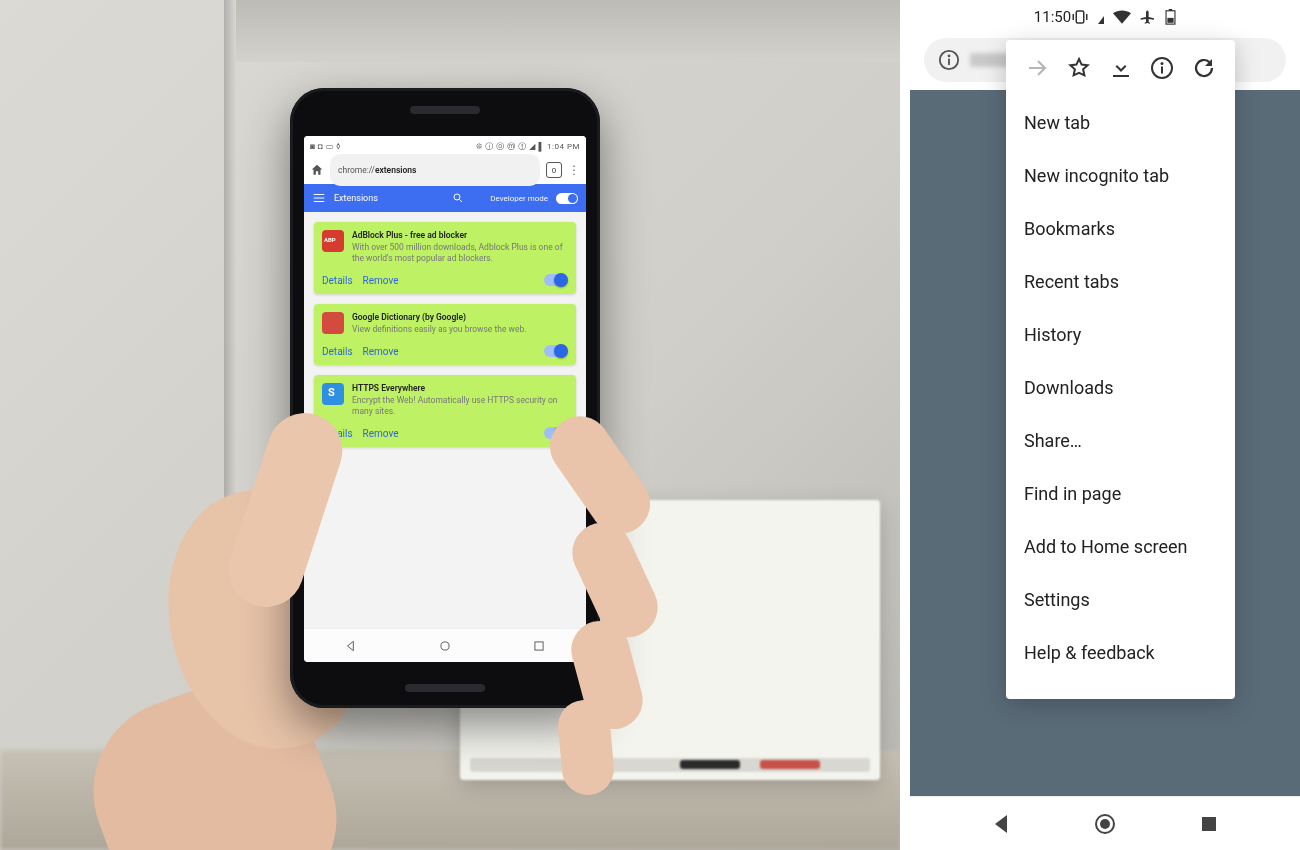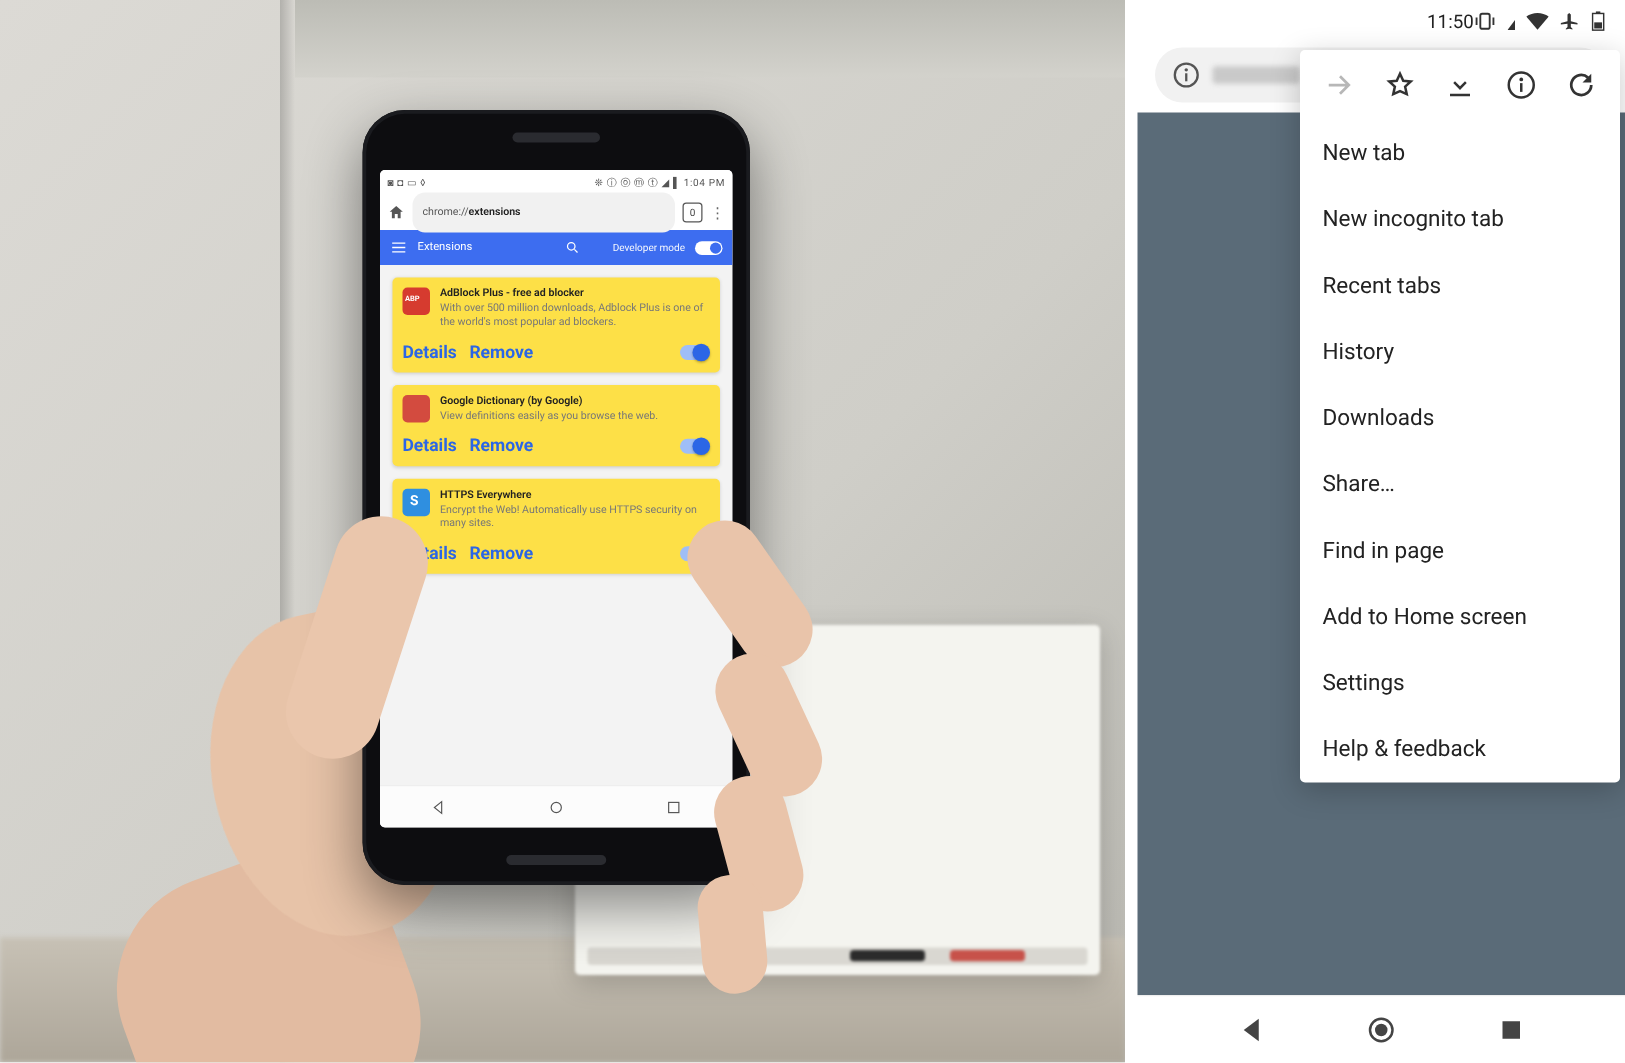--- a/index.html
+++ b/index.html
@@ -135,49 +135,49 @@
     height:28px; background:#3d6df0; color:#fff; display:flex; align-items:center;
     padding:0 8px; font-size:9px; gap:8px;
   }
   .p-bluebar .ham{width:14px;}
   .p-bluebar .srch{margin-left:auto; width:12px;}
   .p-bluebar .dev{font-size:8px; opacity:0.95;margin-left:18px;}
   .p-toggle{ width:22px; height:11px; background:#fff; border-radius:6px; position:relative;}
   .p-toggle::after{content:"";position:absolute;right:1px;top:1px;width:9px;height:9px;border-radius:50%;background:#3d6df0;}
 
   .p-cards{ padding:10px 10px; display:flex; flex-direction:column; gap:10px;}
-  .p-card{ background:#fde047; border-radius:4px; box-shadow:0 1px 3px rgba(0,0,0,0.15); padding:8px;}
+  .p-card{ background:#bef264; border-radius:4px; box-shadow:0 1px 3px rgba(0,0,0,0.15); padding:8px;}
   .p-card-head{ display:flex; gap:8px; }
   .p-ico{ width:22px;height:22px;border-radius:4px; flex-shrink:0;}
   .p-ico.abp{ background:#d63b2f; position:relative;}
   .p-ico.abp::after{content:"ABP";position:absolute;color:#fff;font-size:6px;font-weight:700;left:2px;top:6px;}
   .p-ico.dict{ background:#d34b3f;}
   .p-ico.https{ background:#2f8fe0; position:relative;}
   .p-ico.https::after{content:"S";position:absolute;color:#fff;font-size:11px;font-weight:700;left:6px;top:3px;}
   .p-ct{ font-size:8.5px; }
   .p-ct .t{ font-weight:600; color:#222; margin-bottom:2px;}
   .p-ct .d{ color:#777; line-height:1.3;}
   .p-card-foot{ display:flex; align-items:center; gap:10px; margin-top:10px;}
-  .p-link{ color:#2b66e6; font-size:14px; font-weight:700;}
+  .p-link{ color:#2b66e6; font-size:10px; font-weight:400;}
   .p-card-foot .sw{ margin-left:auto; width:24px;height:12px;background:#9fbef7;border-radius:7px;position:relative;}
   .p-card-foot .sw::after{content:"";position:absolute;right:0;top:-1px;width:14px;height:14px;border-radius:50%;background:#2b66e6;box-shadow:0 1px 2px rgba(0,0,0,0.3);}
 
   .p-navbar{ position:absolute; left:0;right:0;bottom:0; height:34px; background:#fcfcfc;
     display:flex; justify-content:space-around; align-items:center; border-top:1px solid #eee;}
   .p-navbtn{ width:14px;height:14px; }
 
   
   .right-phone{
     position:absolute;
     left:910px; top:0;
     width:390px; height:850px;
     background:#fff;
   }
   .r-status{
-    height:34px; display:flex; align-items:center; justify-content:flex-end;
+    height:34px; display:flex; align-items:center; justify-content:center;
     padding:0 16px; font-size:15px; color:#222;
   }
   .r-status .icons{ display:flex; gap:9px; align-items:center; color:#444;}
   .r-status svg{ display:block;}
 
   .r-urlrow{
     display:flex; align-items:center; gap:10px; padding:4px 14px 10px;
     position:relative;
   }
   .r-pill{
@@ -188,27 +188,26 @@
   .r-pill .blurTxt{ width:70px; height:14px; background:#c9c9c9; border-radius:3px; filter:blur(2px);}
 
   .r-page-bg{
     position:absolute; left:0; right:0; top:90px; bottom:54px;
     background:#5a6b78;
   }
 
   .r-menu{
     position:absolute;
     left:1006px; top:40px;
-    width:256px;
+    width:229px;
     background:#fff;
     border-radius:4px;
     box-shadow:0 6px 24px rgba(0,0,0,0.22);
     z-index:20;
-    padding-bottom:0;
-    margin-left:34px;
+    padding-bottom:20px;
   }
   .r-menu-icons{
     height:56px; display:flex; justify-content:space-between; align-items:center;
     padding:0 18px;
   }
   .r-menu-icons .ic{ width:26px; height:26px; display:flex;align-items:center;justify-content:center;}
   .r-menu-icons .ic.disabled svg{ opacity:0.35; }
   .r-item{
     height:53px; display:flex; align-items:center; padding:0 18px;
     font-size:18px; color:#222;
@@ -439,20 +438,23 @@
   </div>
 
   <div id="menu-items-container">
       <div class="r-item">
         <span>New tab</span>
       </div>
       <div class="r-item">
         <span>New incognito tab</span>
       </div>
       <div class="r-item">
+        <span>Bookmarks</span>
+      </div>
+      <div class="r-item">
         <span>Recent tabs</span>
       </div>
       <div class="r-item">
         <span>History</span>
       </div>
       <div class="r-item">
         <span>Downloads</span>
       </div>
       <div class="r-item">
         <span>Share…</span>

